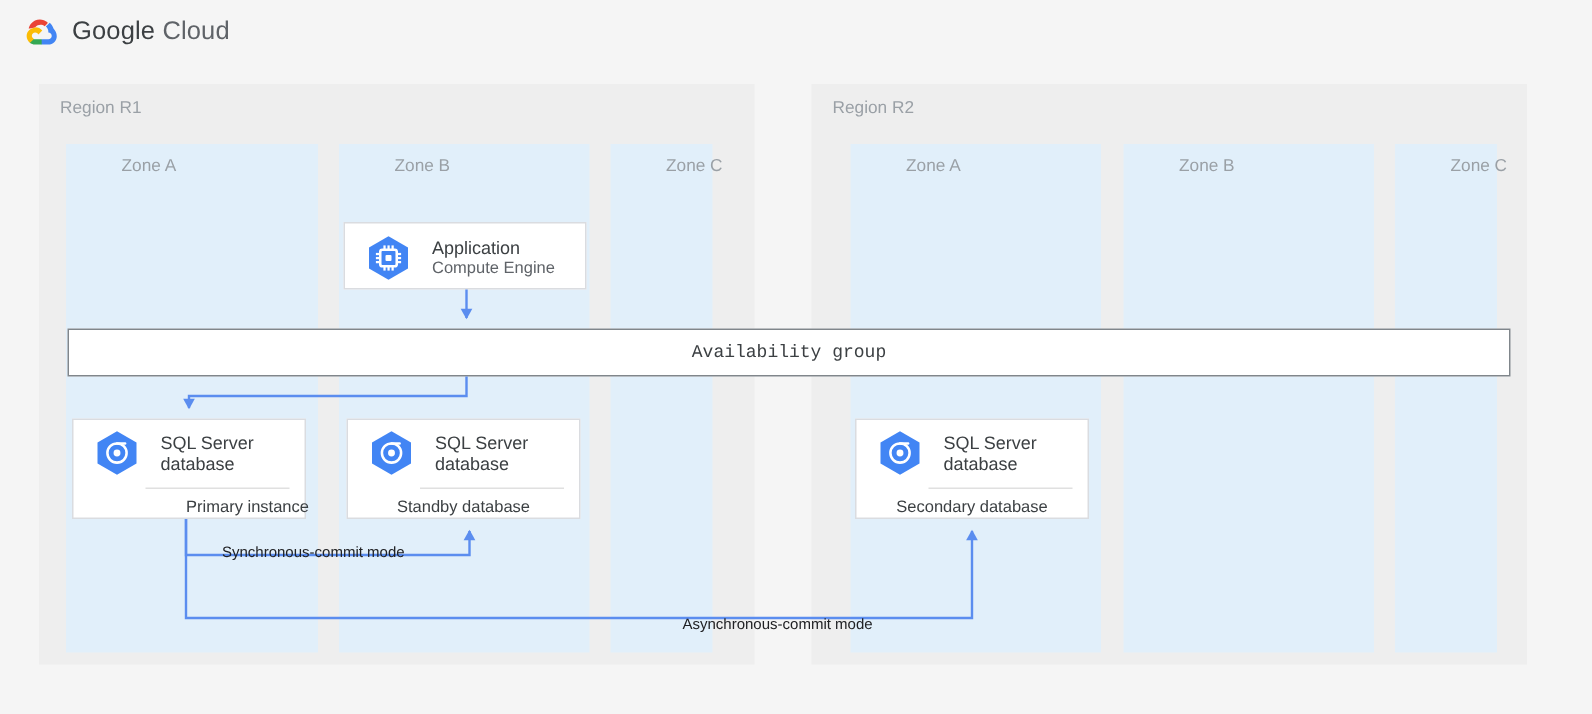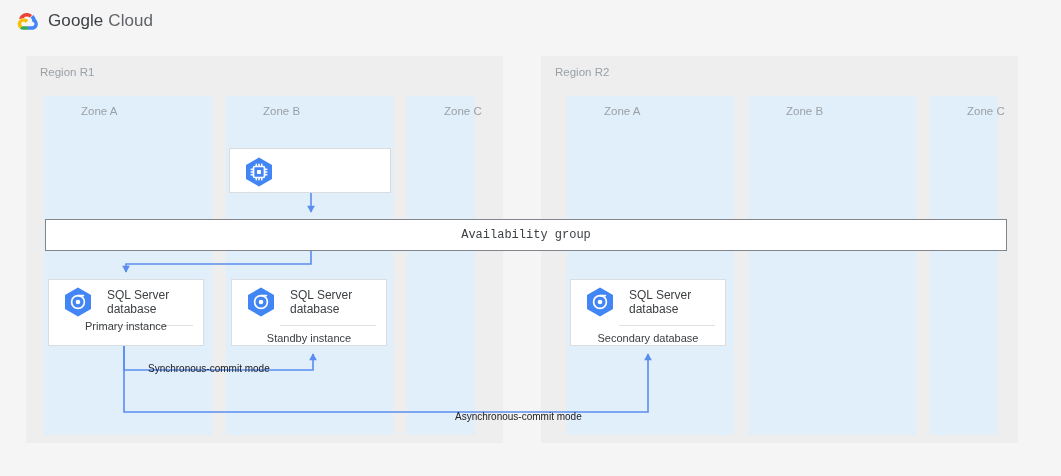--- a/index.html
+++ b/index.html
@@ -204,20 +204,24 @@
           <rect x="16.3" y="22.8" width="1.5" height="2.6" fill="#ffffff"></rect>
           <rect x="19" y="22.8" width="1.5" height="2.6" fill="#ffffff"></rect>
           <rect x="8.6" y="13.6" width="2.6" height="1.5" fill="#ffffff"></rect>
           <rect x="8.6" y="16.3" width="2.6" height="1.5" fill="#ffffff"></rect>
           <rect x="8.6" y="19" width="2.6" height="1.5" fill="#ffffff"></rect>
           <rect x="22.8" y="13.6" width="2.6" height="1.5" fill="#ffffff"></rect>
           <rect x="22.8" y="16.3" width="2.6" height="1.5" fill="#ffffff"></rect>
           <rect x="22.8" y="19" width="2.6" height="1.5" fill="#ffffff"></rect>
         </svg>
       </span>
+      <span class="card-titles">
+        <div class="card-title">Application</div>
+        <div class="card-sub">Compute Engine</div>
+      </span>
     </div>
   </div>
 
   <div class="ag-bar" style="left:45px; top:219px; width:962px; height:32px;font-family:Liberation Mono, monospace;">
     <span class="ag-label">Availability group</span>
   </div>
 
   <div class="card" style="left:48px; top:279px; width:156px; height:67px;">
     <div class="card-top" style="height:44px;">
       <span class="card-icon">
@@ -227,40 +231,40 @@
           <circle cx="17" cy="17" r="2.3" fill="#ffffff"></circle>
           <path d="M17 10.6 L22.4 10.6" stroke="#ffffff" stroke-width="1.7" stroke-linecap="round"></path>
         </svg>
       </span>
       <span class="card-titles">
         <div class="card-title">SQL Server</div>
         <div class="card-title">database</div>
       </span>
     </div>
     <div class="card-divider" style="left:48px; top:45px; width:96px;"></div>
-    <div class="card-foot" style="top:40px;">Primary instance</div>
+    <div class="card-foot" style="top:52px;margin-left:39px;">Primary instance</div>
   </div>
 
   <div class="card" style="left:231px; top:279px; width:156px; height:67px;">
     <div class="card-top" style="height:44px;">
       <span class="card-icon">
         <svg width="34" height="34" viewBox="0 0 34 34">
           <polygon points="17,2.5 30,10 30,24 17,31.5 4,24 4,10" fill="#4285f4"></polygon>
           <circle cx="17" cy="17" r="6.4" fill="none" stroke="#ffffff" stroke-width="1.7"></circle>
           <circle cx="17" cy="17" r="2.3" fill="#ffffff"></circle>
           <path d="M17 10.6 L22.4 10.6" stroke="#ffffff" stroke-width="1.7" stroke-linecap="round"></path>
         </svg>
       </span>
       <span class="card-titles">
         <div class="card-title">SQL Server</div>
         <div class="card-title">database</div>
       </span>
     </div>
     <div class="card-divider" style="left:48px; top:45px; width:96px;"></div>
-    <div class="card-foot" style="top:52px;">Standby instance</div>
+    <div class="card-foot" style="top:52px;">Standby database</div>
   </div>
 
   <div class="card" style="left:570px; top:279px; width:156px; height:67px;">
     <div class="card-top" style="height:44px;">
       <span class="card-icon">
         <svg width="34" height="34" viewBox="0 0 34 34">
           <polygon points="17,2.5 30,10 30,24 17,31.5 4,24 4,10" fill="#4285f4"></polygon>
           <circle cx="17" cy="17" r="6.4" fill="none" stroke="#ffffff" stroke-width="1.7"></circle>
           <circle cx="17" cy="17" r="2.3" fill="#ffffff"></circle>
           <path d="M17 10.6 L22.4 10.6" stroke="#ffffff" stroke-width="1.7" stroke-linecap="round"></path>

